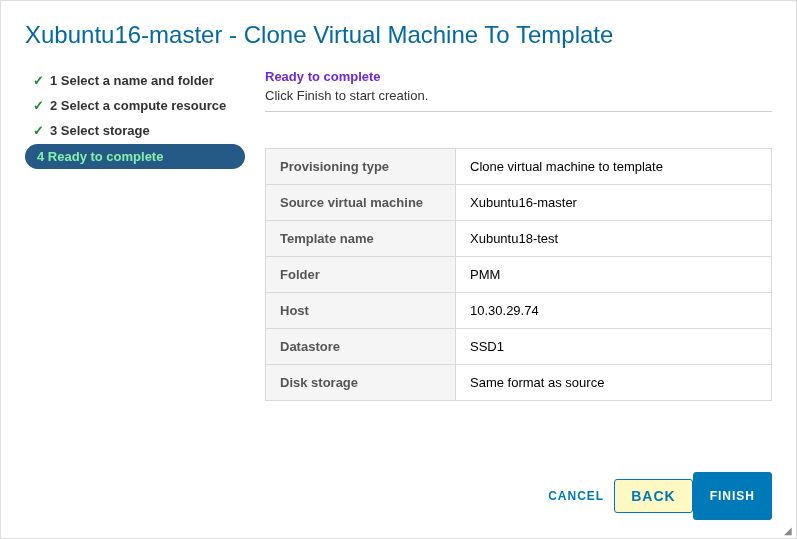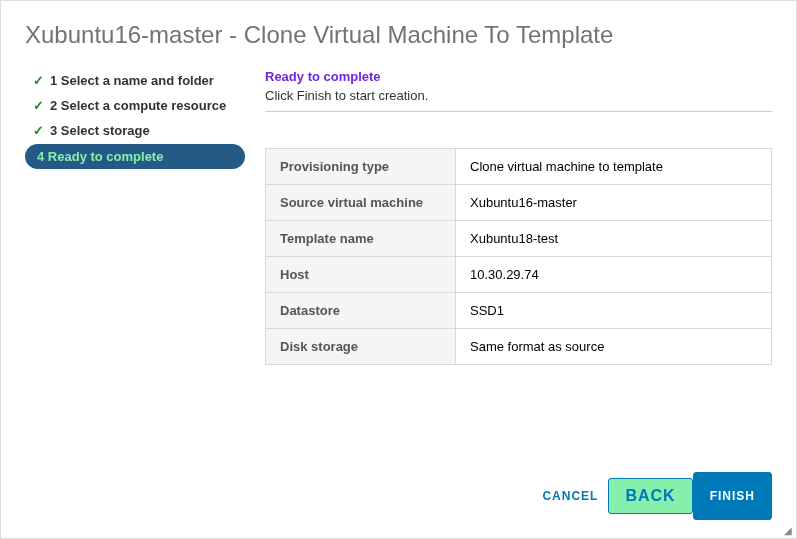--- a/index.html
+++ b/index.html
@@ -12,21 +12,21 @@
   color: #333;
   font-size: 13px;
   border: 1px solid #ddd;
 }
 .dialog {
   padding: 20px 24px;
 }
 .title {
   font-size: 24px;
   font-weight: 300;
-  color: #737373;
+  color: #0369a1;
   margin-bottom: 20px;
 }
 .content {
   display: flex;
 }
 .sidebar {
   width: 220px;
   flex-shrink: 0;
 }
 .step {
@@ -107,25 +107,25 @@
   background: none;
   border: none;
   color: #0079b8;
   font-weight: 600;
   font-size: 12px;
   letter-spacing: 1px;
   cursor: pointer;
   padding: 8px 10px;
 }
 .btn-outline {
-  background: #86efac;
+  background: #fef9c3;
   border: 1px solid #0079b8;
   color: #0079b8;
   font-weight: 600;
-  font-size: 16px;
+  font-size: 14px;
   letter-spacing: 1px;
   cursor: pointer;
   padding: 8px 16px;
   border-radius: 3px;
 }
 .btn-primary {
   background: #0079b8;
   border: 1px solid #0079b8;
   color: #fff;
   font-weight: 600;
@@ -184,20 +184,24 @@
         </tr>
         <tr>
           <td class="label">Source virtual machine</td>
           <td class="value">Xubuntu16-master</td>
         </tr>
         <tr>
           <td class="label">Template name</td>
           <td class="value">Xubuntu18-test</td>
         </tr>
         <tr>
+          <td class="label">Folder</td>
+          <td class="value">PMM</td>
+        </tr>
+        <tr>
           <td class="label">Host</td>
           <td class="value">10.30.29.74</td>
         </tr>
         <tr>
           <td class="label">Datastore</td>
           <td class="value">SSD1</td>
         </tr>
         <tr>
           <td class="label">Disk storage</td>
           <td class="value">Same format as source</td>

